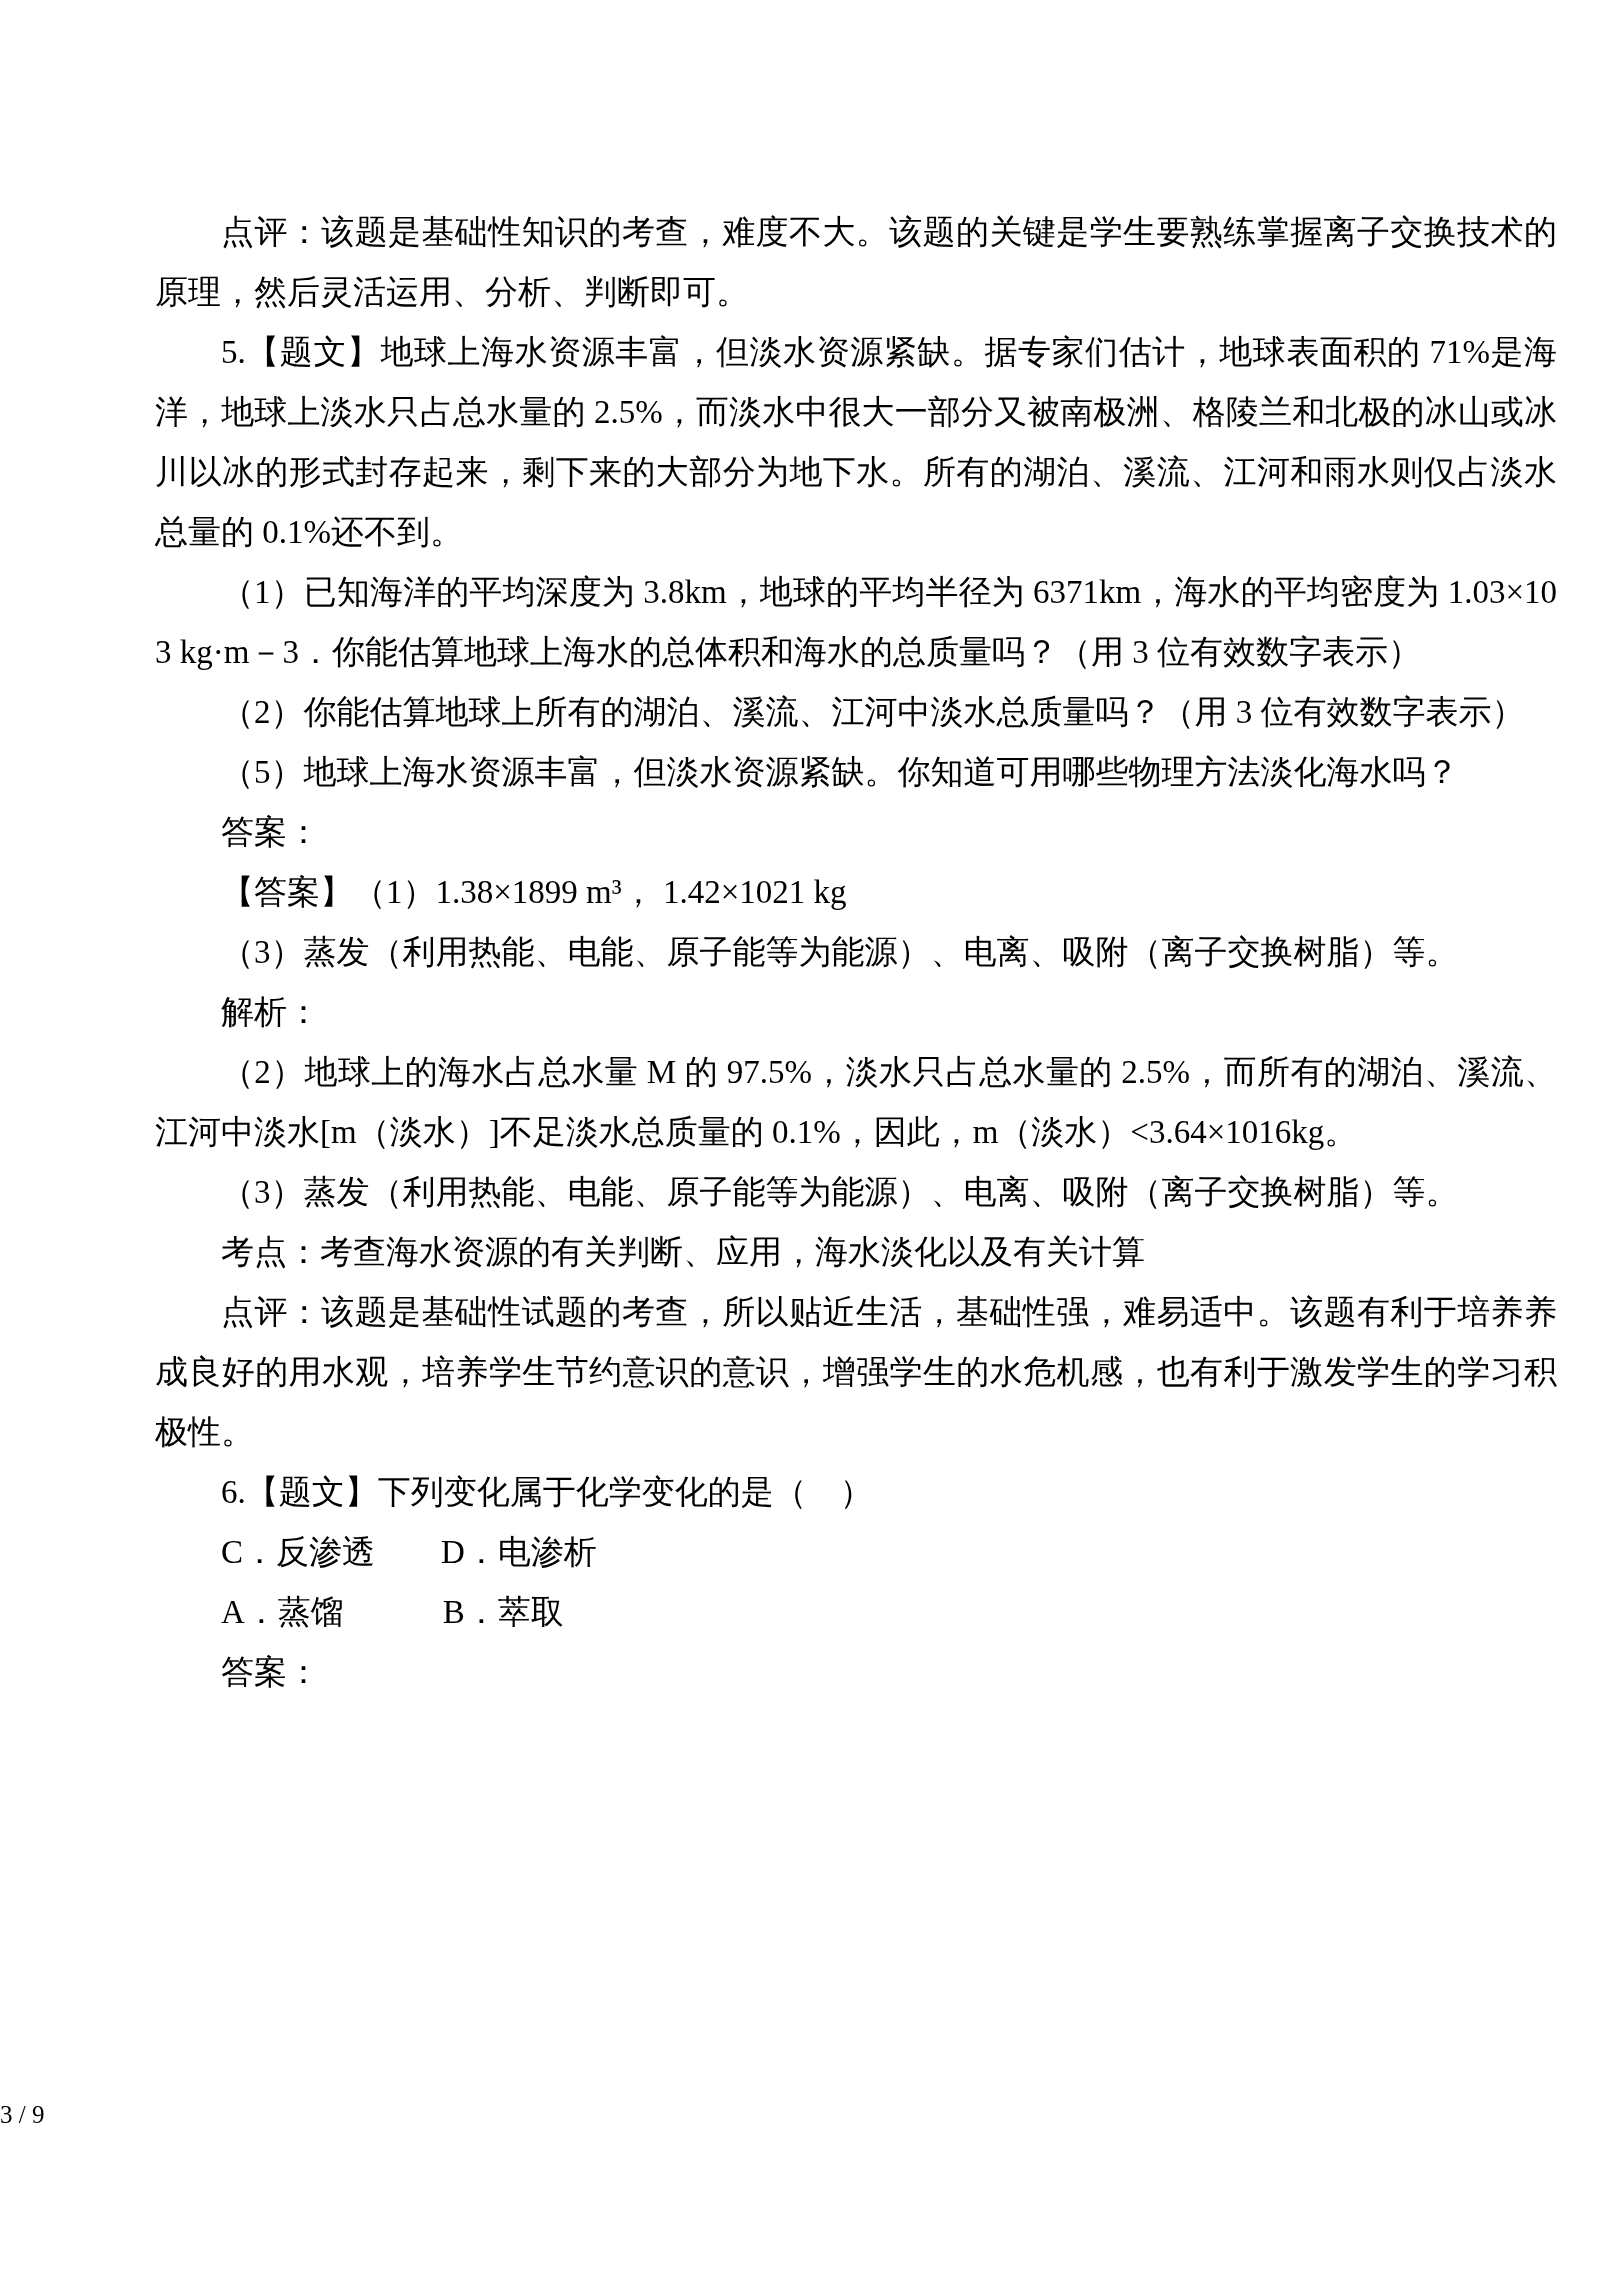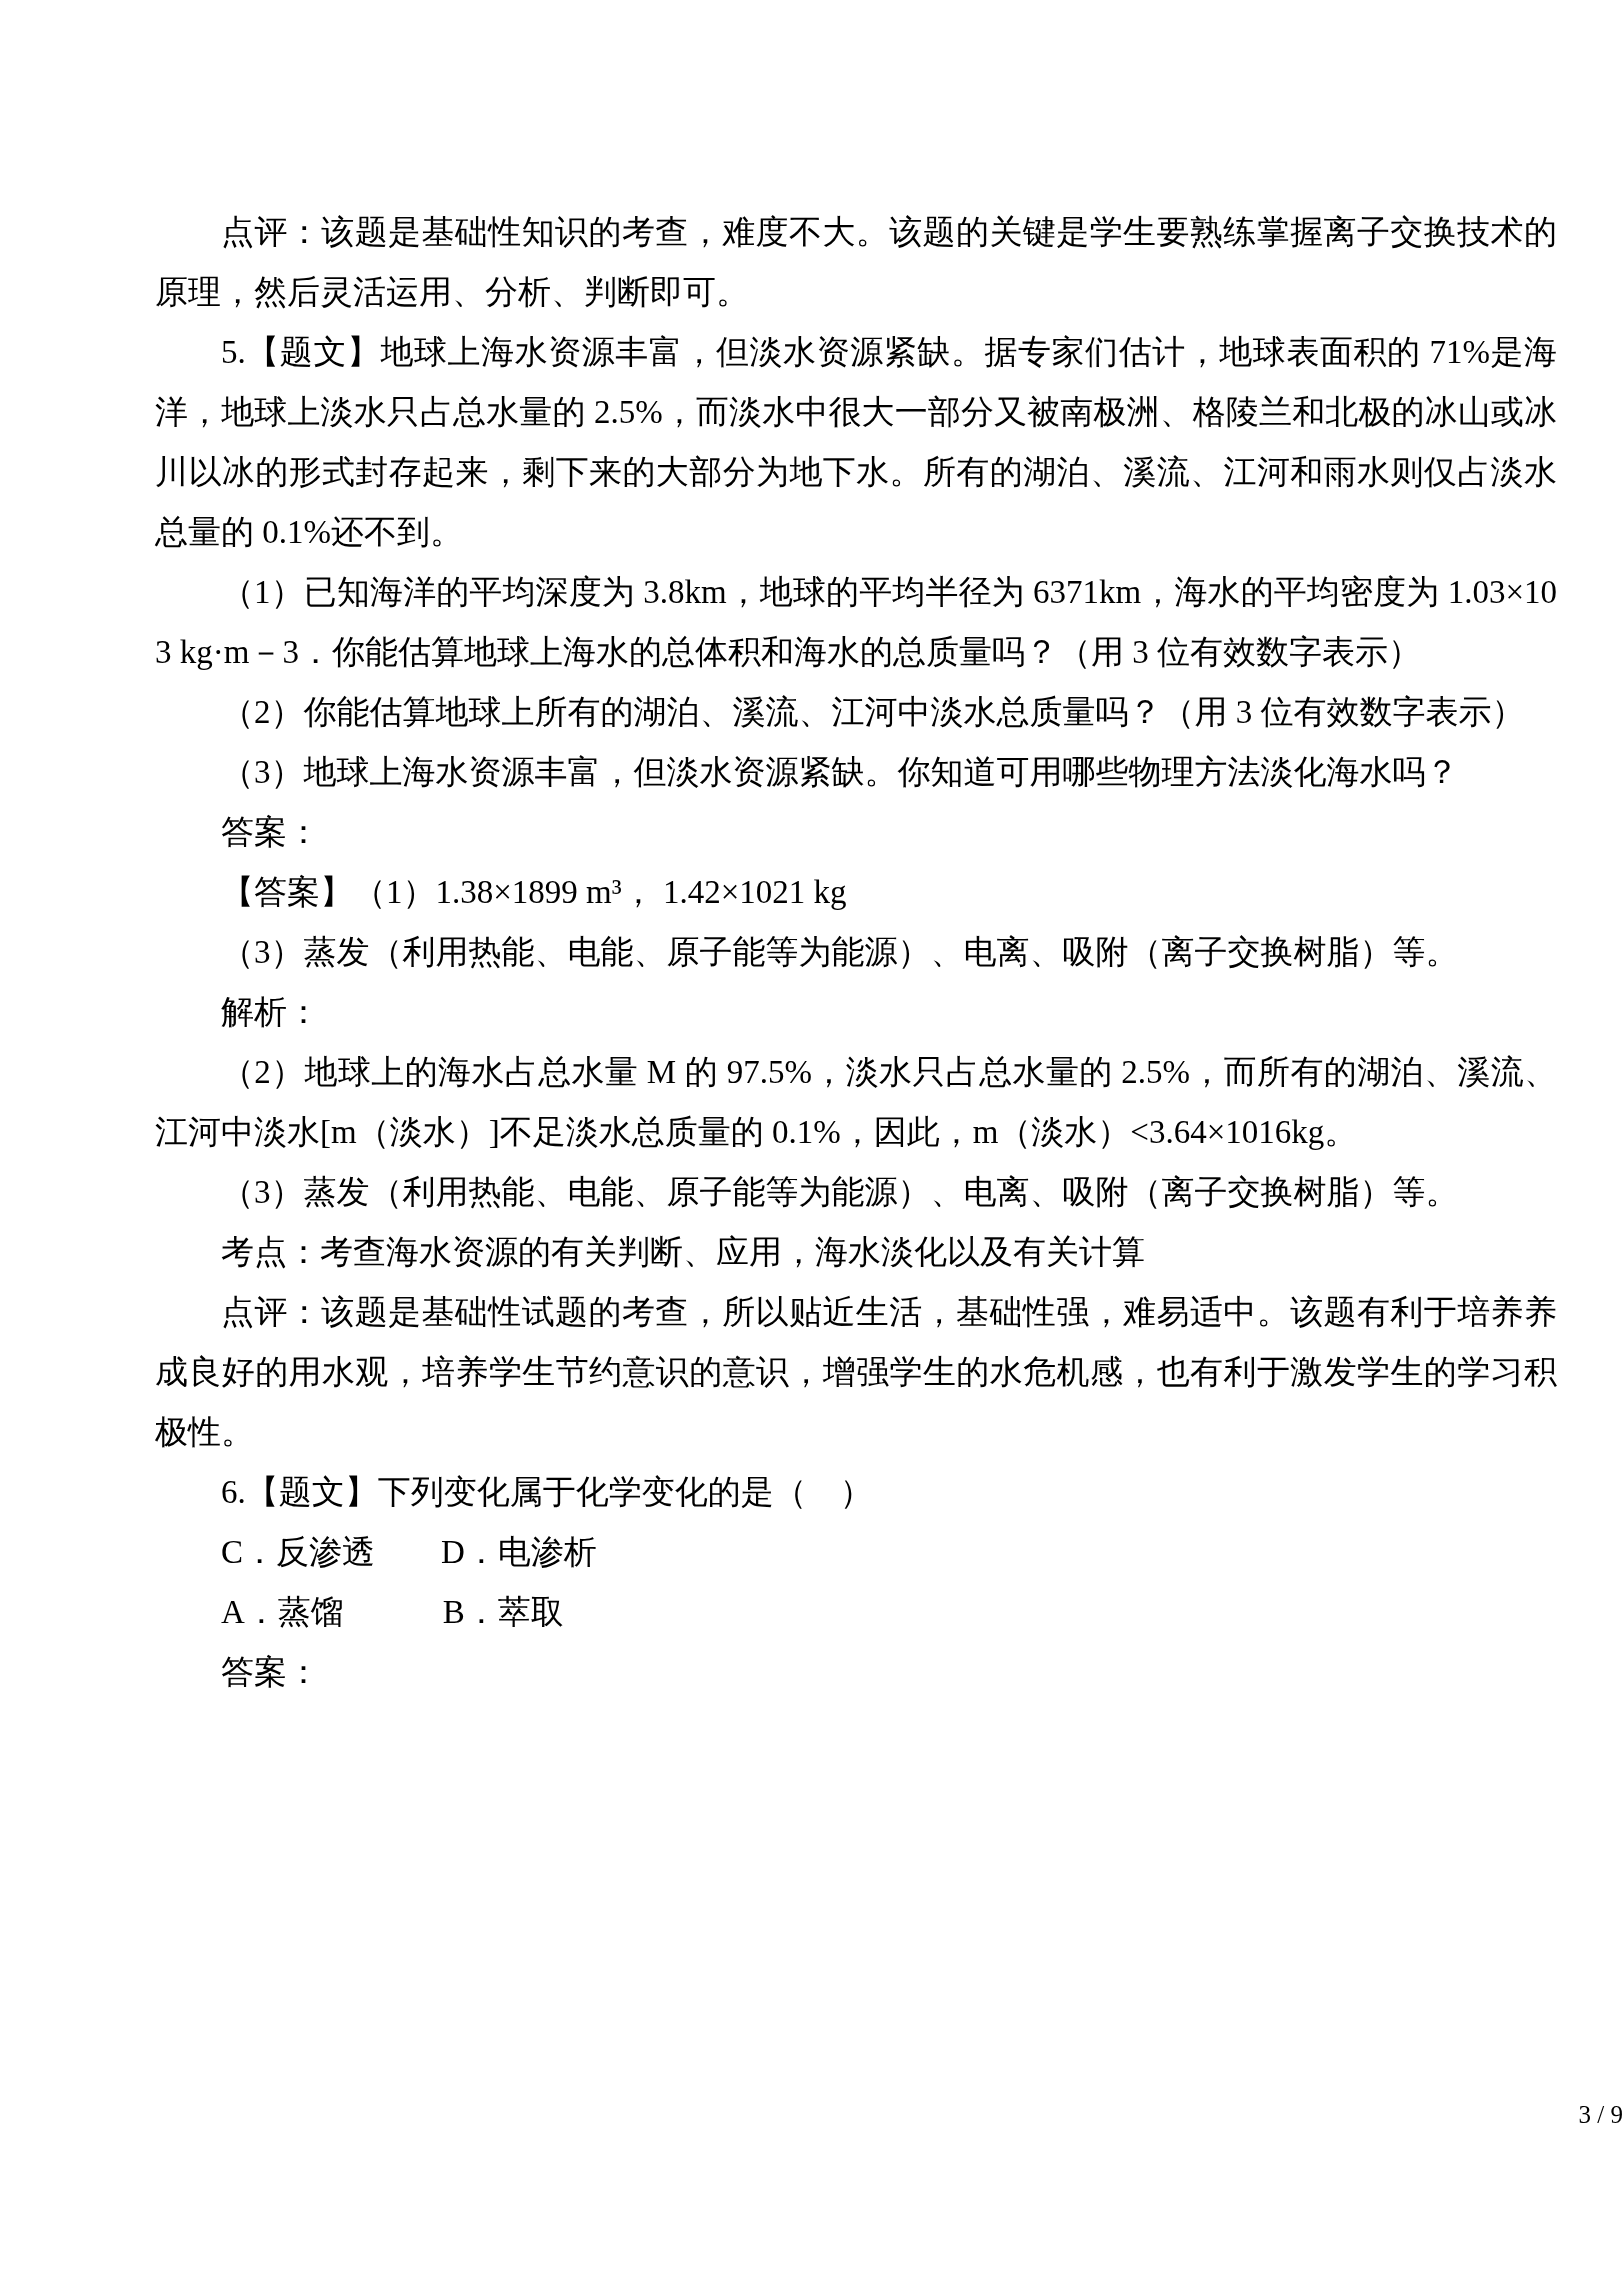--- a/index.html
+++ b/index.html
@@ -25,36 +25,36 @@
     text-align: justify;
     text-indent: 2em;
     white-space: pre-wrap;
     word-break: break-all;
   }
   .footer {
     position: absolute;
     top: 2101px;
     left: 0;
     width: 100%;
-    text-align: right;
+    text-align: left;
     font-size: 25px;
     text-indent: 0;
     font-family: "Liberation Serif", "DejaVu Serif", serif;
     color: #000000;
   }
 </style>
 </head>
 <body>
 
 <div class="page">
   <p>点评：该题是基础性知识的考查，难度不大。该题的关键是学生要熟练掌握离子交换技术的原理，然后灵活运用、分析、判断即可。</p>
   <p>5.【题文】地球上海水资源丰富，但淡水资源紧缺。据专家们估计，地球表面积的 71%是海洋，地球上淡水只占总水量的 2.5%，而淡水中很大一部分又被南极洲、格陵兰和北极的冰山或冰川以冰的形式封存起来，剩下来的大部分为地下水。所有的湖泊、溪流、江河和雨水则仅占淡水总量的 0.1%还不到。</p>
   <p>（1）已知海洋的平均深度为 3.8km，地球的平均半径为 6371km，海水的平均密度为 1.03×103 kg·m－3．你能估算地球上海水的总体积和海水的总质量吗？（用 3 位有效数字表示）</p>
   <p>（2）你能估算地球上所有的湖泊、溪流、江河中淡水总质量吗？（用 3 位有效数字表示）</p>
-  <p>（3）地球上海水资源丰富，但淡水资源紧缺。你知道可用哪些物理方法淡化海水吗？</p>
+  <p>（5）地球上海水资源丰富，但淡水资源紧缺。你知道可用哪些物理方法淡化海水吗？</p>
   <p>答案：</p>
   <p>【答案】（1）1.38×1899 m³， 1.42×1021 kg</p>
   <p>（3）蒸发（利用热能、电能、原子能等为能源）、电离、吸附（离子交换树脂）等。</p>
   <p>解析：</p>
   <p>（2）地球上的海水占总水量 M 的 97.5%，淡水只占总水量的 2.5%，而所有的湖泊、溪流、江河中淡水[m（淡水）]不足淡水总质量的 0.1%，因此，m（淡水）&lt;3.64×1016kg。</p>
   <p>（3）蒸发（利用热能、电能、原子能等为能源）、电离、吸附（离子交换树脂）等。</p>
   <p>考点：考查海水资源的有关判断、应用，海水淡化以及有关计算</p>
   <p>点评：该题是基础性试题的考查，所以贴近生活，基础性强，难易适中。该题有利于培养养成良好的用水观，培养学生节约意识的意识，增强学生的水危机感，也有利于激发学生的学习积极性。</p>
   <p>6.【题文】下列变化属于化学变化的是（　）</p>
   <p>C．反渗透　　D．电渗析</p>

